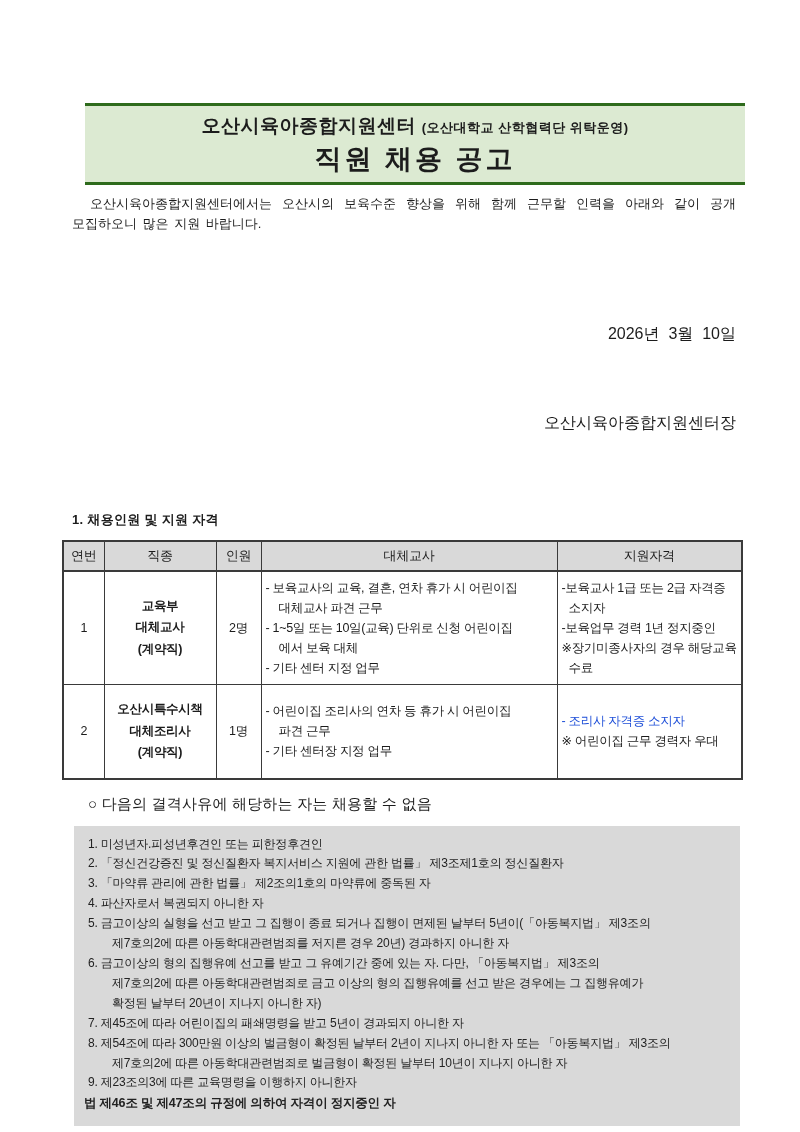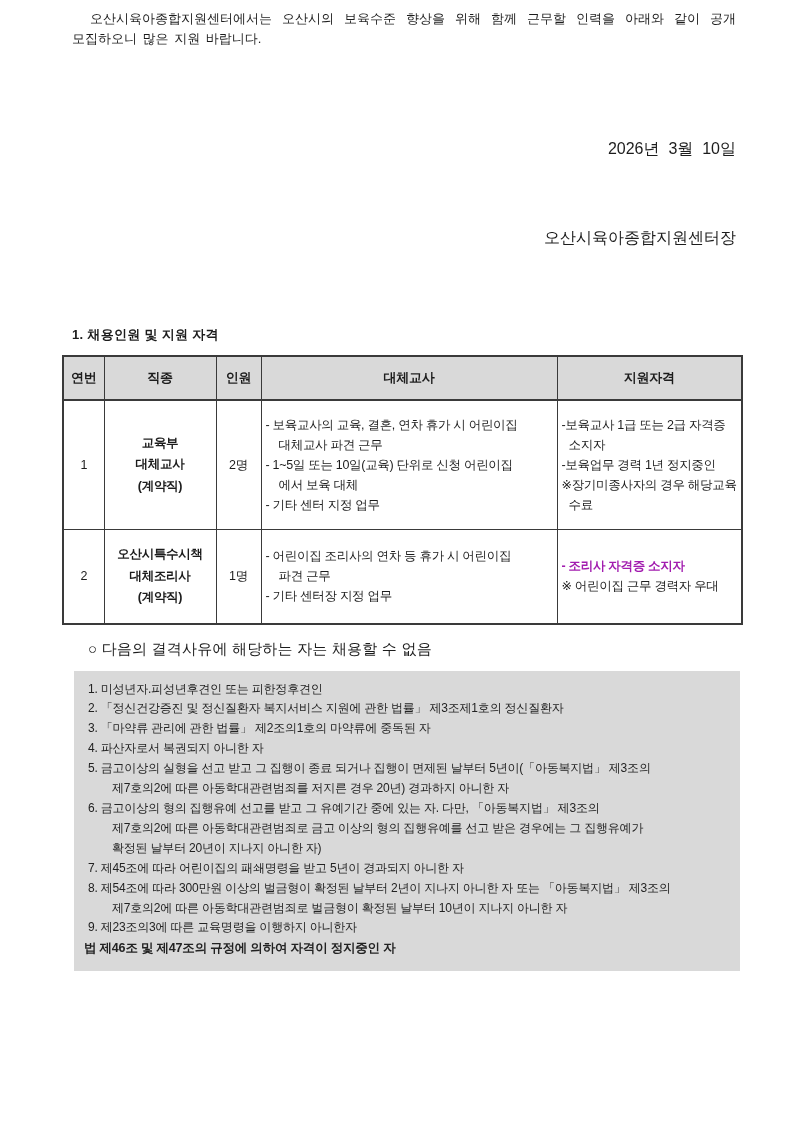--- a/index.html
+++ b/index.html
@@ -65,33 +65,33 @@
     letter-spacing: -0.3px;
     table-layout: fixed;
   }
   table.recruit th, table.recruit td {
     border: 1px solid #3a3a3a;
     vertical-align: middle;
   }
   table.recruit { border: 2px solid #3a3a3a; }
   table.recruit th {
     background: #d9d9d9;
-    font-weight: bold;
+    font-weight: normal;
     font-size: 13px;
-    height: 44px;
+    height: 30px;
     border-bottom: 2px solid #3a3a3a;
   }
   td.c-no { text-align: center; }
   td.c-pos { text-align: center; font-weight: bold; white-space: pre-line; line-height: 1.7; }
   td.c-cnt { text-align: center; }
-  td.c-duty, td.c-qual { padding: 14px 4px; vertical-align: middle; }
+  td.c-duty, td.c-qual { padding: 6px 4px; vertical-align: middle; }
   .duty { padding-left: 13px; text-indent: -13px; white-space: pre-line; line-height: 1.6; }
   .qual { padding-left: 7px; text-indent: -7px; white-space: pre-line; line-height: 1.6; }
   .qual-highlight {
-    color: #a21caf; font-weight: bold;
+    color: #1d4ed8; font-weight: normal;
     padding-left: 10px; text-indent: -10px; white-space: pre-line; line-height: 1.6;
   }
   tr.row1 { height: 113px; }
   tr.row2 { height: 94px; }
 
   
   .note-line { margin: 15px 0 0 88px; font-size: 15px; letter-spacing: 0.2px; }
 
   
   .disq-box {
@@ -111,20 +111,27 @@
     text-indent: -24px;
     white-space: pre-line;
   }
   .disq-law { font-weight: bold; font-size: 12.5px; white-space: pre-line; }
 </style>
 </head>
 <body>
 
 <div class="page">
 
+  <div class="header-box">
+    <div class="org-line">
+      <span>오산시육아종합지원센터</span>
+      <span class="org-sub">(오산대학교 산학협력단 위탁운영)</span>
+    </div>
+    <div class="post-title">직원 채용 공고</div>
+  </div>
 
   <p class="intro">오산시육아종합지원센터에서는 오산시의 보육수준 향상을 위해 함께 근무할 인력을 아래와 같이 공개 모집하오니 많은 지원 바랍니다.</p>
 
   <div class="date-block">
     <div>2026년  3월  10일</div>
     <div>오산시육아종합지원센터장</div>
   </div>
 
   <div class="sec-title">1. 채용인원 및 지원 자격</div>
 

